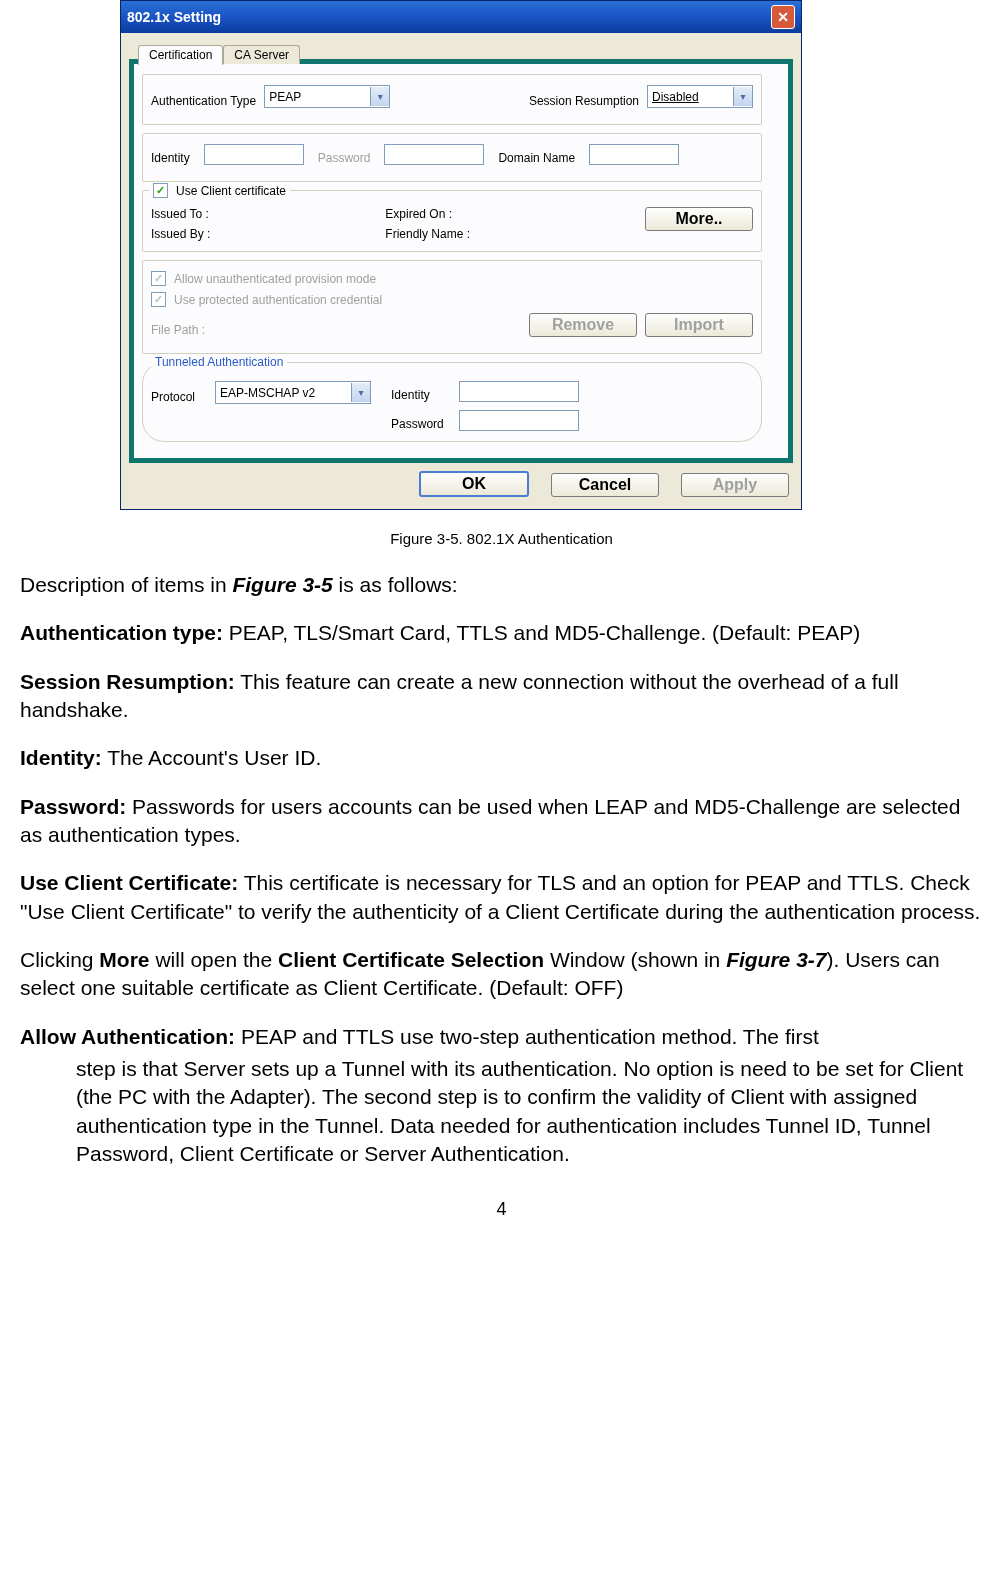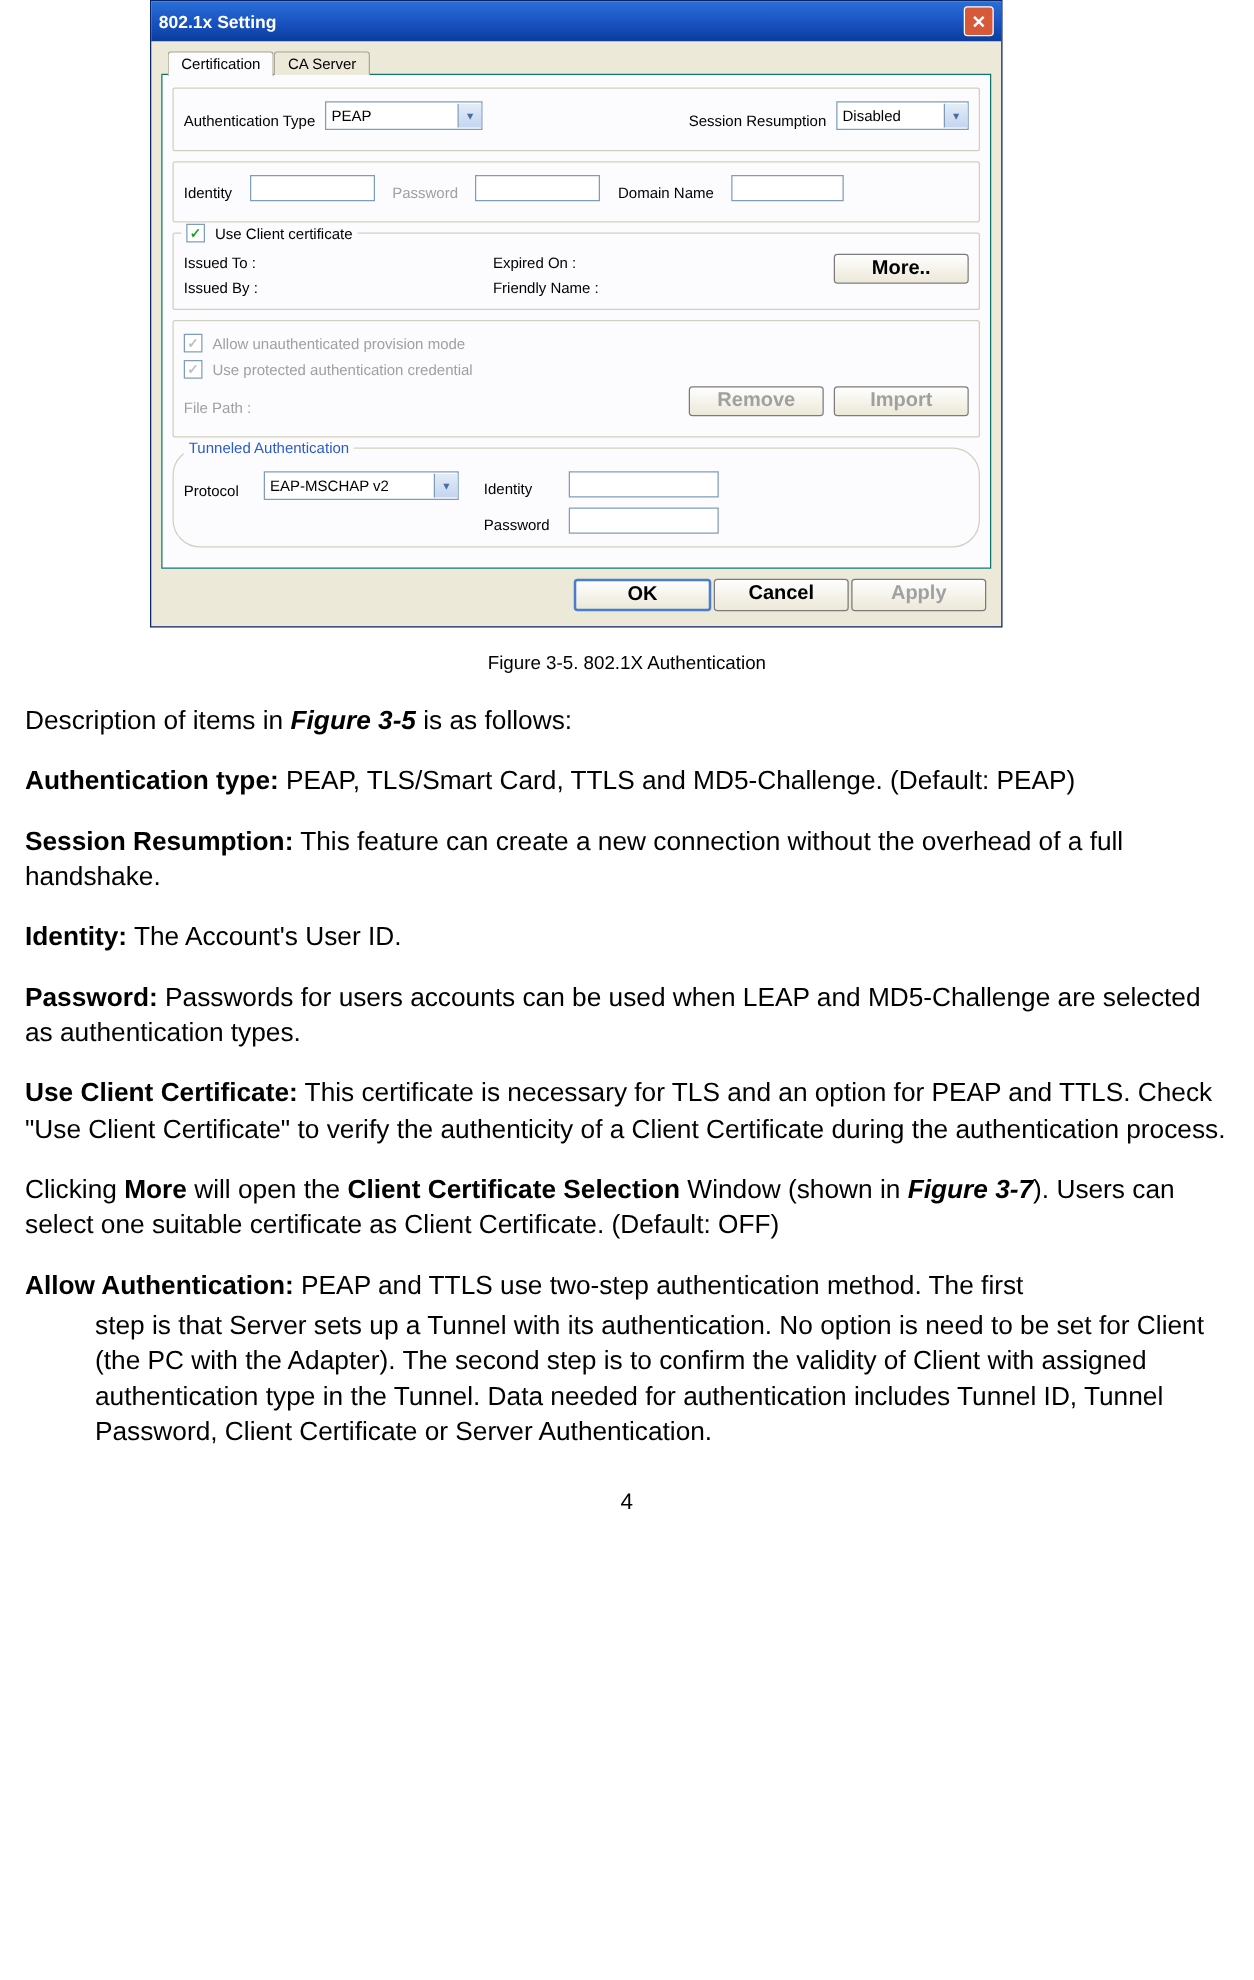--- a/index.html
+++ b/index.html
@@ -42,23 +42,23 @@
     justify-content: center;
     color: #fff;
     font-weight: bold;
     font-size: 14px;
     cursor: pointer;
   }
   .window-body {
     padding: 8px;
   }
   .tab-container {
-    border: 1px solid #0f766e;
+    border: 5px solid #0f766e;
     background: #fcfcfe;
-    padding: 10px 8px 8px 8px;
+    padding: 10px 26px 8px 8px;
     position: relative;
     margin-top: 18px;
   }
   .tabs {
     position: absolute;
     top: -19px;
     left: 4px;
     display: flex;
   }
   .tab {
@@ -165,22 +165,23 @@
     color: #21a121;
     font-weight: bold;
     flex-shrink: 0;
   }
   .checkbox.disabled {
     color: #c0c0c0;
   }
   .button-bar {
     display: flex;
     justify-content: flex-end;
-    gap: 2px;
+    gap: 22px;
     padding: 8px 4px 4px 4px;
+    align-items: flex-end;
   }
   .caption {
     text-align: center;
     font-size: 15px;
     margin: 20px 0 24px 0;
   }
   .doc-text {
     font-size: 21px;
     line-height: 1.35;
     margin-bottom: 20px;
@@ -223,21 +224,21 @@
             <div class="row" style="margin:0;">
               <span class="label">Authentication Type</span>
               <span class="xp-select" style="width:120px;">
                 <span style="flex:1;">PEAP</span>
                 <span class="dd">▾</span>
               </span>
             </div>
             <div class="row" style="margin:0;">
               <span class="label">Session Resumption</span>
               <span class="xp-select" style="width:100px;">
-                <span style="flex:1;">Disabled</span>
+                <span style="flex:1;text-decoration:underline;">Disabled</span>
                 <span class="dd">▾</span>
               </span>
             </div>
           </div>
         </div>
 
         <div class="group">
           <div class="row" style="gap:14px;">
             <span class="label">Identity</span>
             <span class="xp-input" style="width:90px;"></span>

